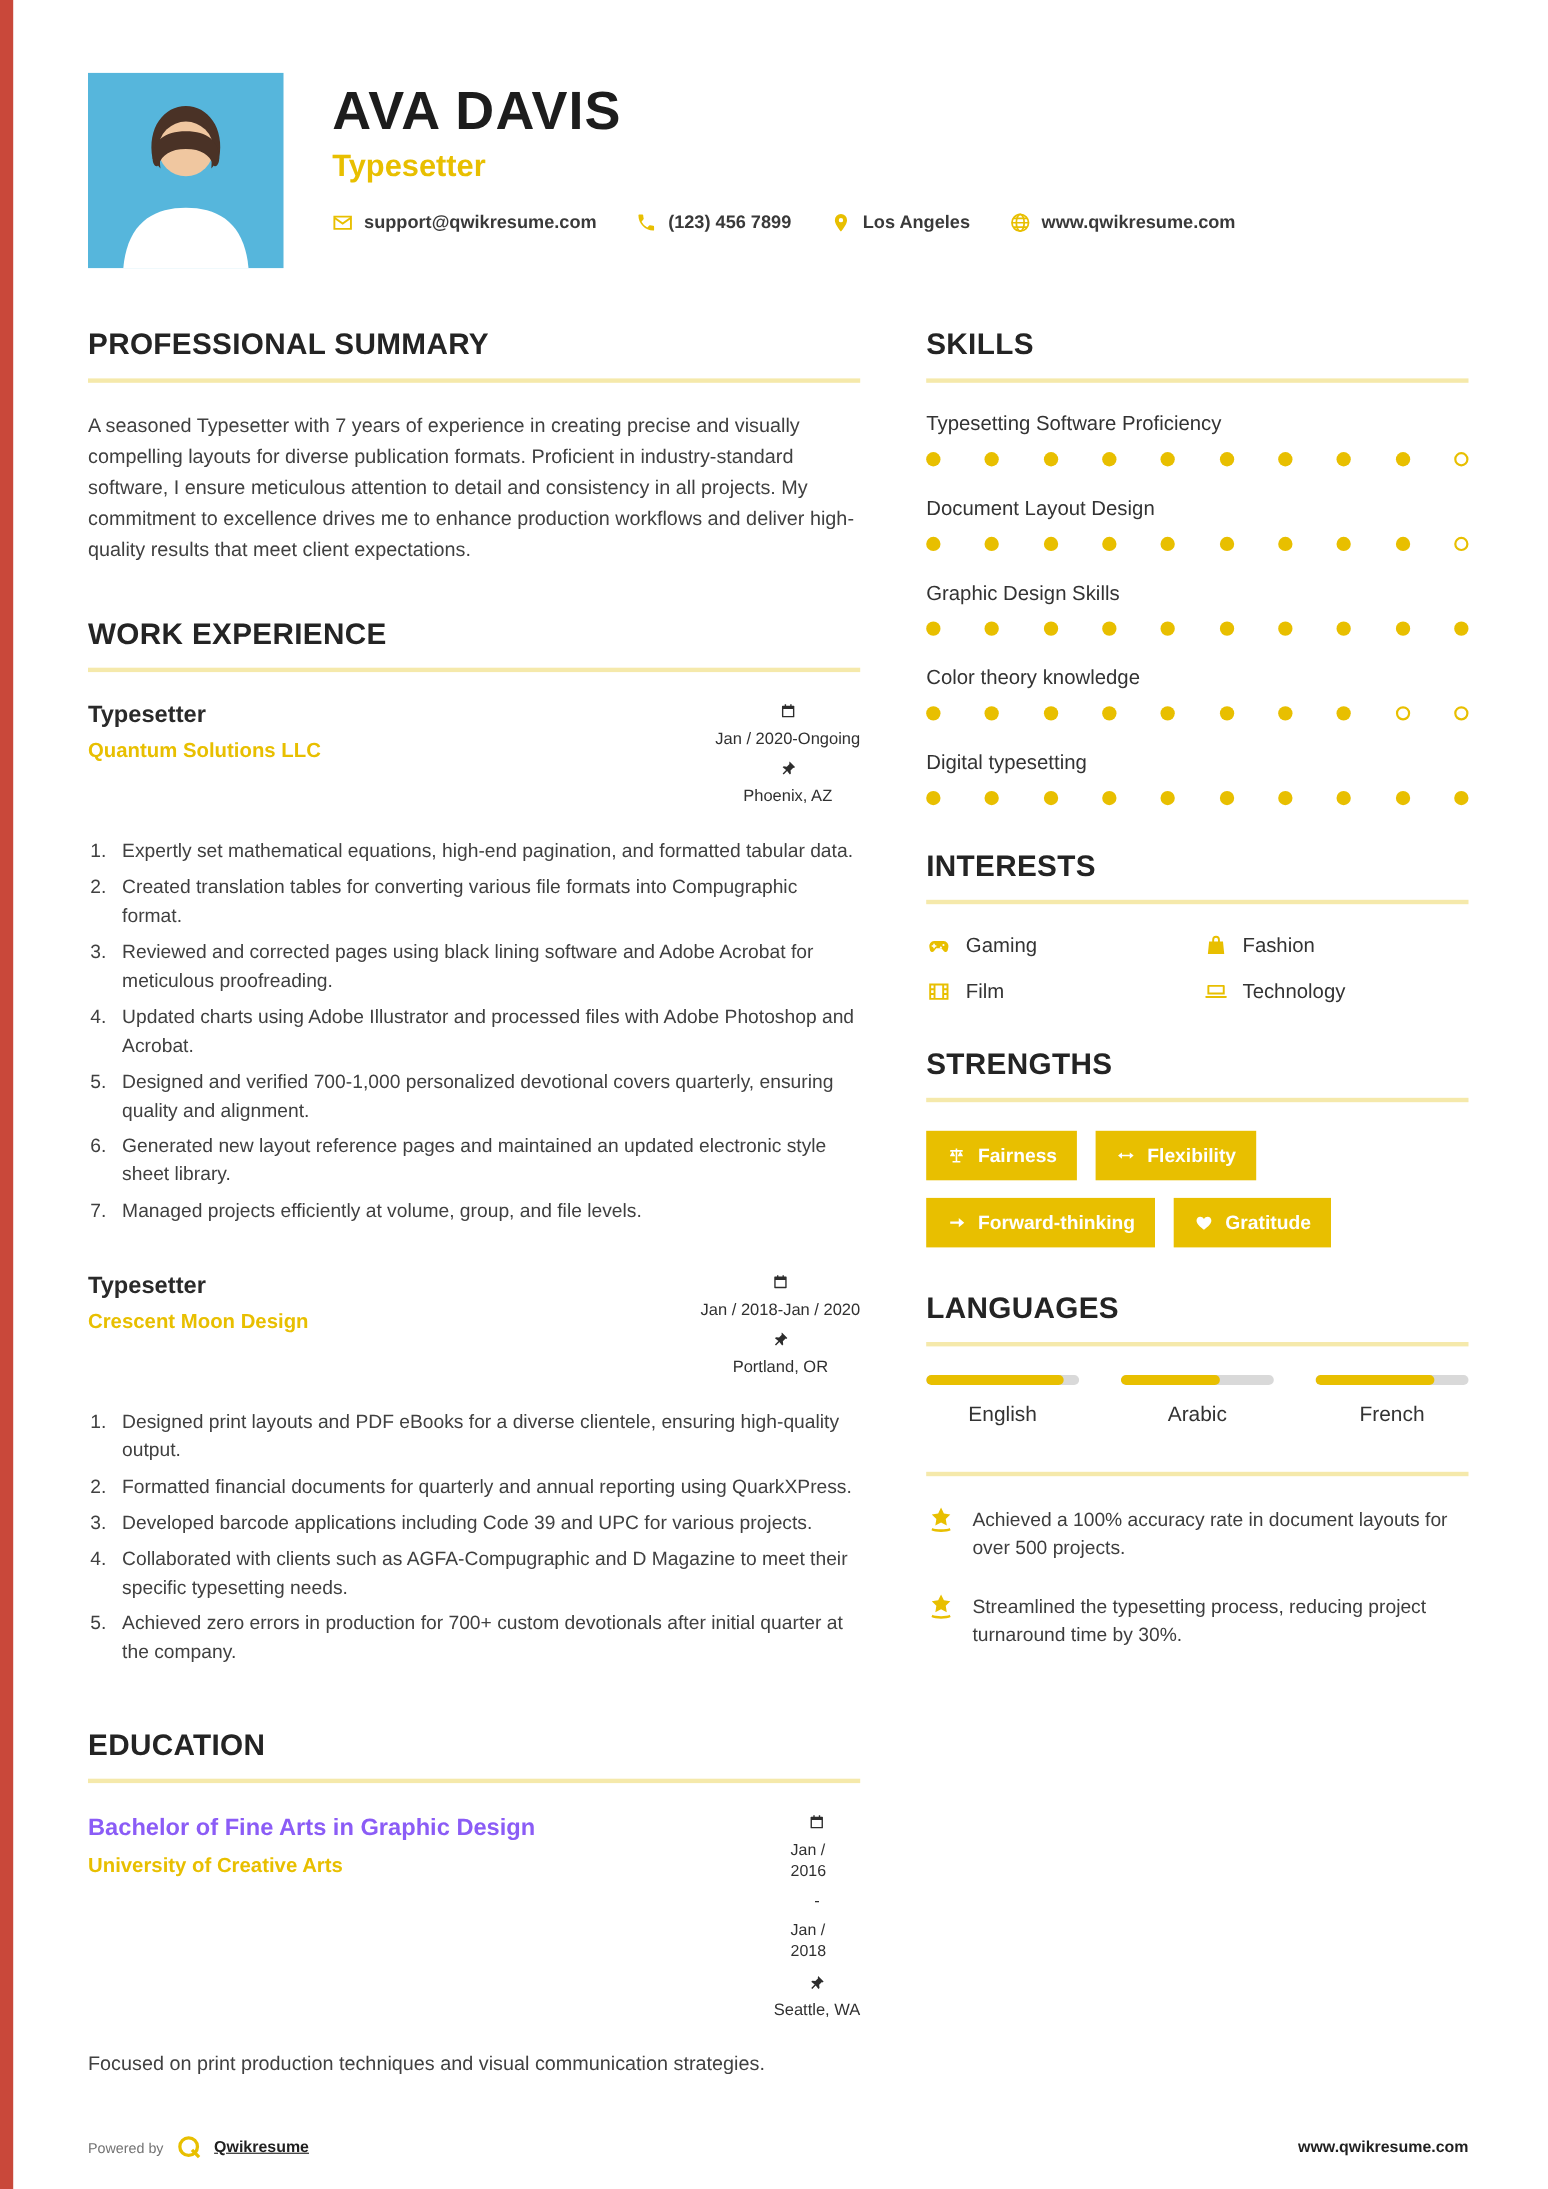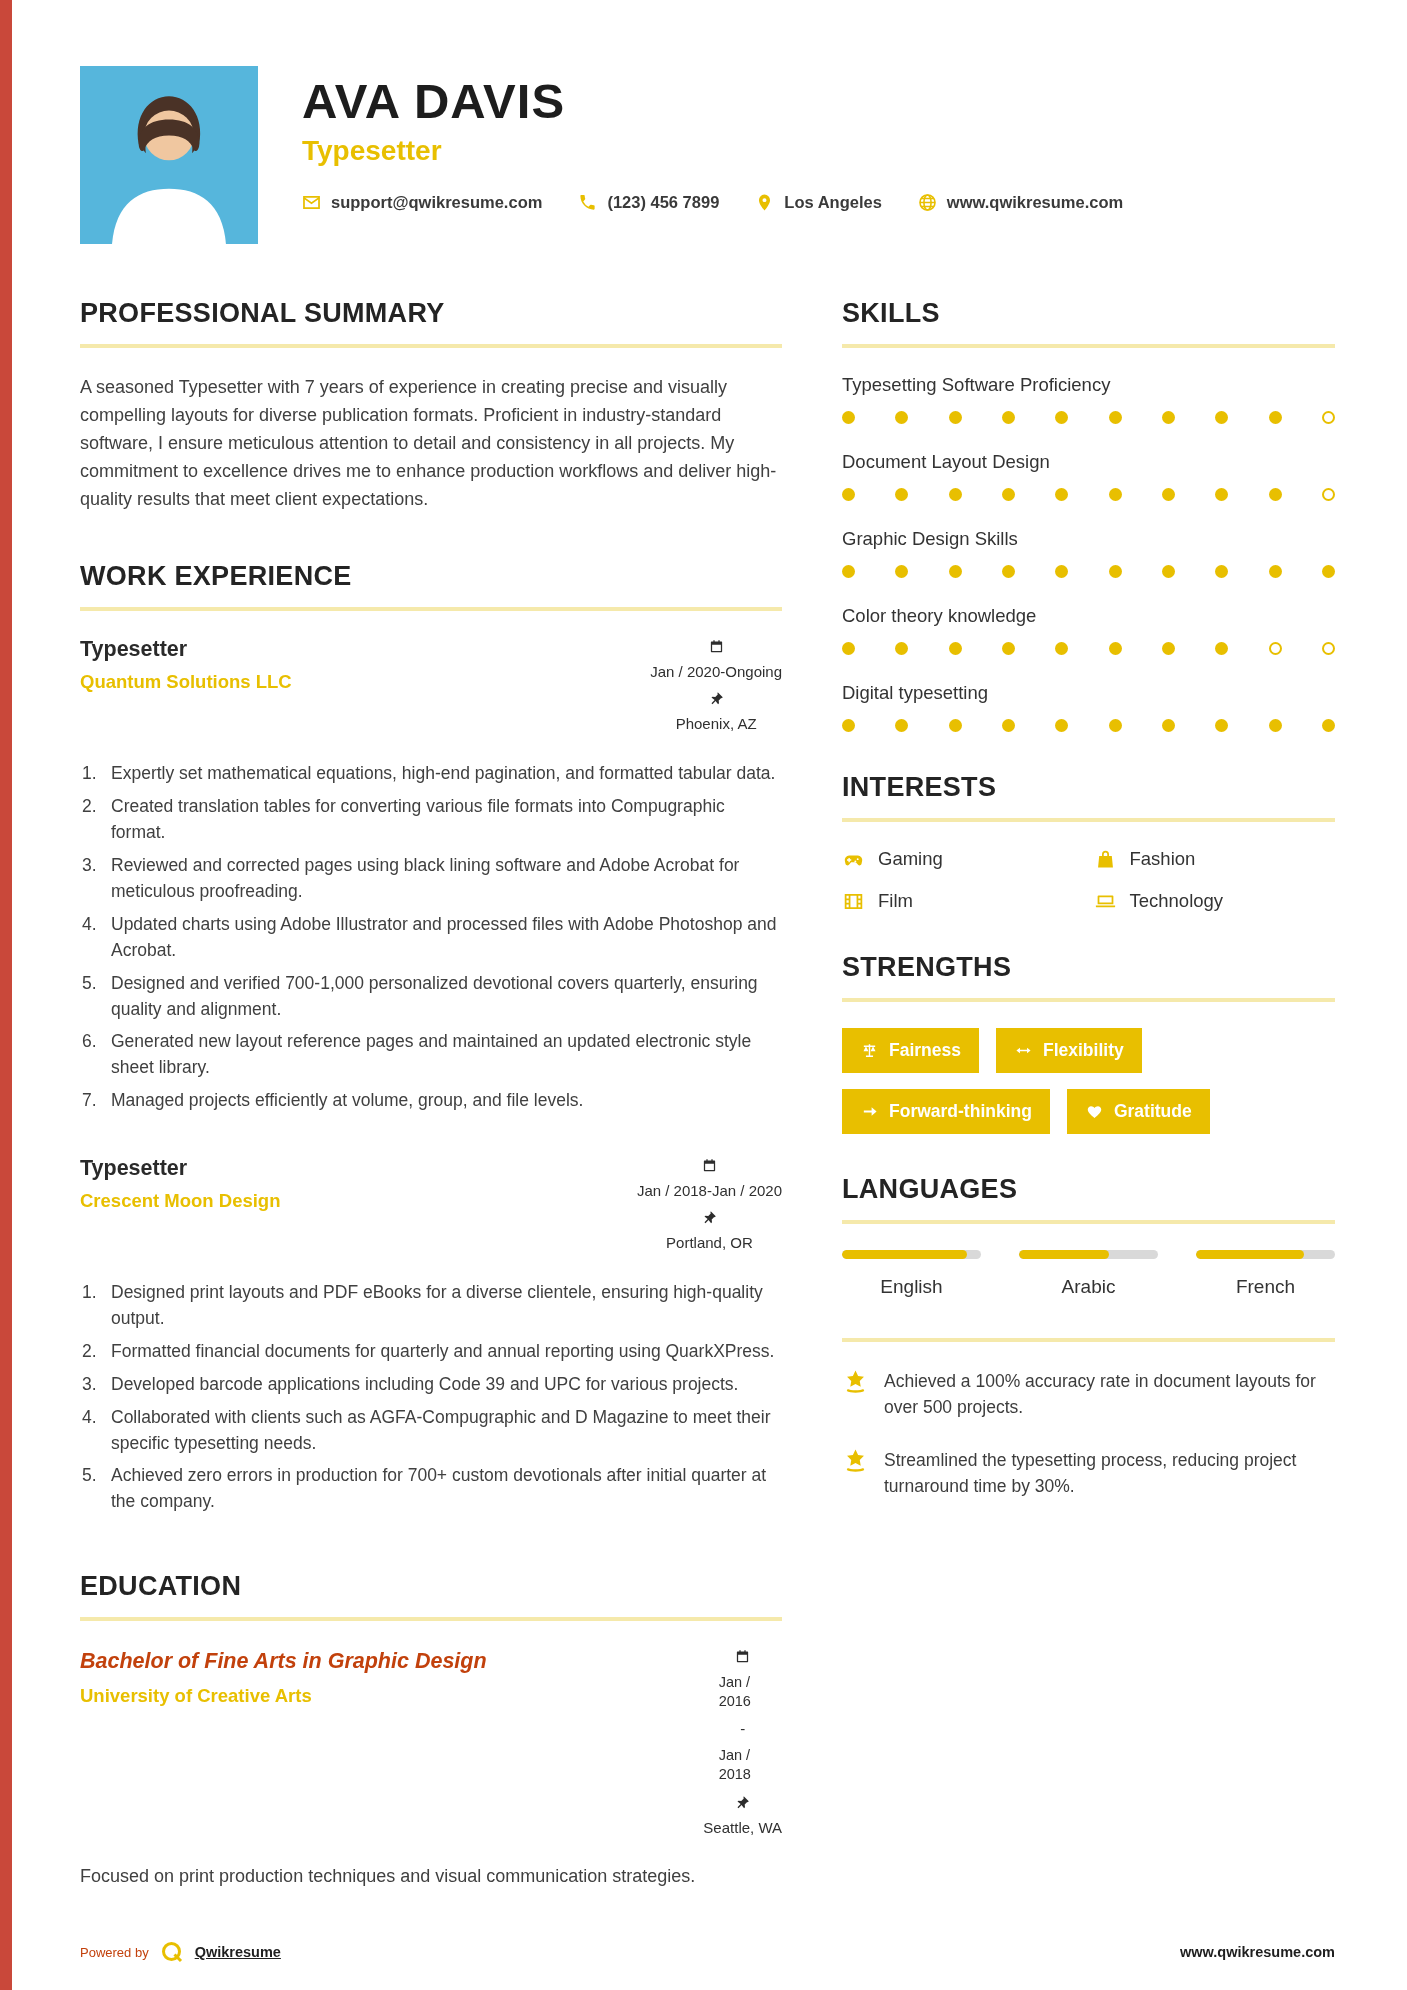--- a/index.html
+++ b/index.html
@@ -42,21 +42,21 @@
   .job-head{display:flex;justify-content:space-between;align-items:flex-start;}
   .job-title{font-size:21.5px;font-weight:700;color:#2a2a2a;}
   .company{font-size:18.5px;font-weight:600;color:var(--accent);margin-top:9px;}
   .job-meta{text-align:right;font-size:15px;color:#303030;flex-shrink:0;padding-top:2px;}
   .meta-line{display:flex;justify-content:flex-end;align-items:center;gap:9px;margin-bottom:11px;flex-direction:column;}
   .micon{width:15px;height:15px;color:#2d2d2d;flex-shrink:0;}
   ol.bullets{list-style:none;counter-reset:li;margin-top:18px;font-size:17.5px;line-height:1.48;}
   ol.bullets li{counter-increment:li;position:relative;padding-left:31px;margin-bottom:7px;}
   ol.bullets li::before{content:counter(li) ".";position:absolute;left:2px;}
 
-  .edu-degree{font-size:21.5px;font-weight:700;color:#c2410c;max-width:440px;line-height:1.35;font-style:italic;}
+  .edu-degree{font-size:21.5px;font-weight:700;color:#8b5cf6;max-width:440px;line-height:1.35;}
   .edu-date{width:48px;font-size:14.5px;line-height:1.3;text-align:left;}
   .edu-desc{font-size:18px;line-height:1.5;margin-top:16px;}
 
   
   .rsec{margin-bottom:40px;}
   .skill{margin-bottom:27px;}
   .skill-name{font-size:18.5px;color:#333;margin-bottom:15px;}
   .dots{display:flex;justify-content:space-between;}
   .dot{width:13px;height:13px;border-radius:50%;}
   .dot.filled{background:var(--accent);}
@@ -75,21 +75,21 @@
   .bar{height:9px;border-radius:5px;background:#d9d9d9;overflow:hidden;}
   .bar-fill{height:100%;background:var(--accent);border-radius:5px;}
   .lang-name{text-align:center;font-size:19px;color:#333;margin-top:17px;}
 
   .ach{display:flex;gap:15px;margin-bottom:26px;font-size:17.5px;line-height:1.5;color:#3d3d3d;}
   .aicon{width:27px;height:25px;color:var(--accent);flex-shrink:0;margin-top:1px;}
 
   
   .footer{position:absolute;left:80px;right:72px;bottom:26px;display:flex;justify-content:space-between;align-items:center;}
   .powered{display:flex;align-items:center;gap:11px;}
-  .powered-label{font-size:13px;color:#c2410c;}
+  .powered-label{font-size:13px;color:#737373;}
   .logo-q{width:24px;height:24px;flex-shrink:0;color:var(--accent);}
   .brand{font-size:14.5px;font-weight:700;color:#1f1f1f;text-decoration:underline;cursor:pointer;}
   .site{font-size:14.5px;font-weight:700;color:#1f1f1f;}
 </style>
 </head>
 <body>
 
 <div class="page">
   <div class="red-bar"></div>
 

